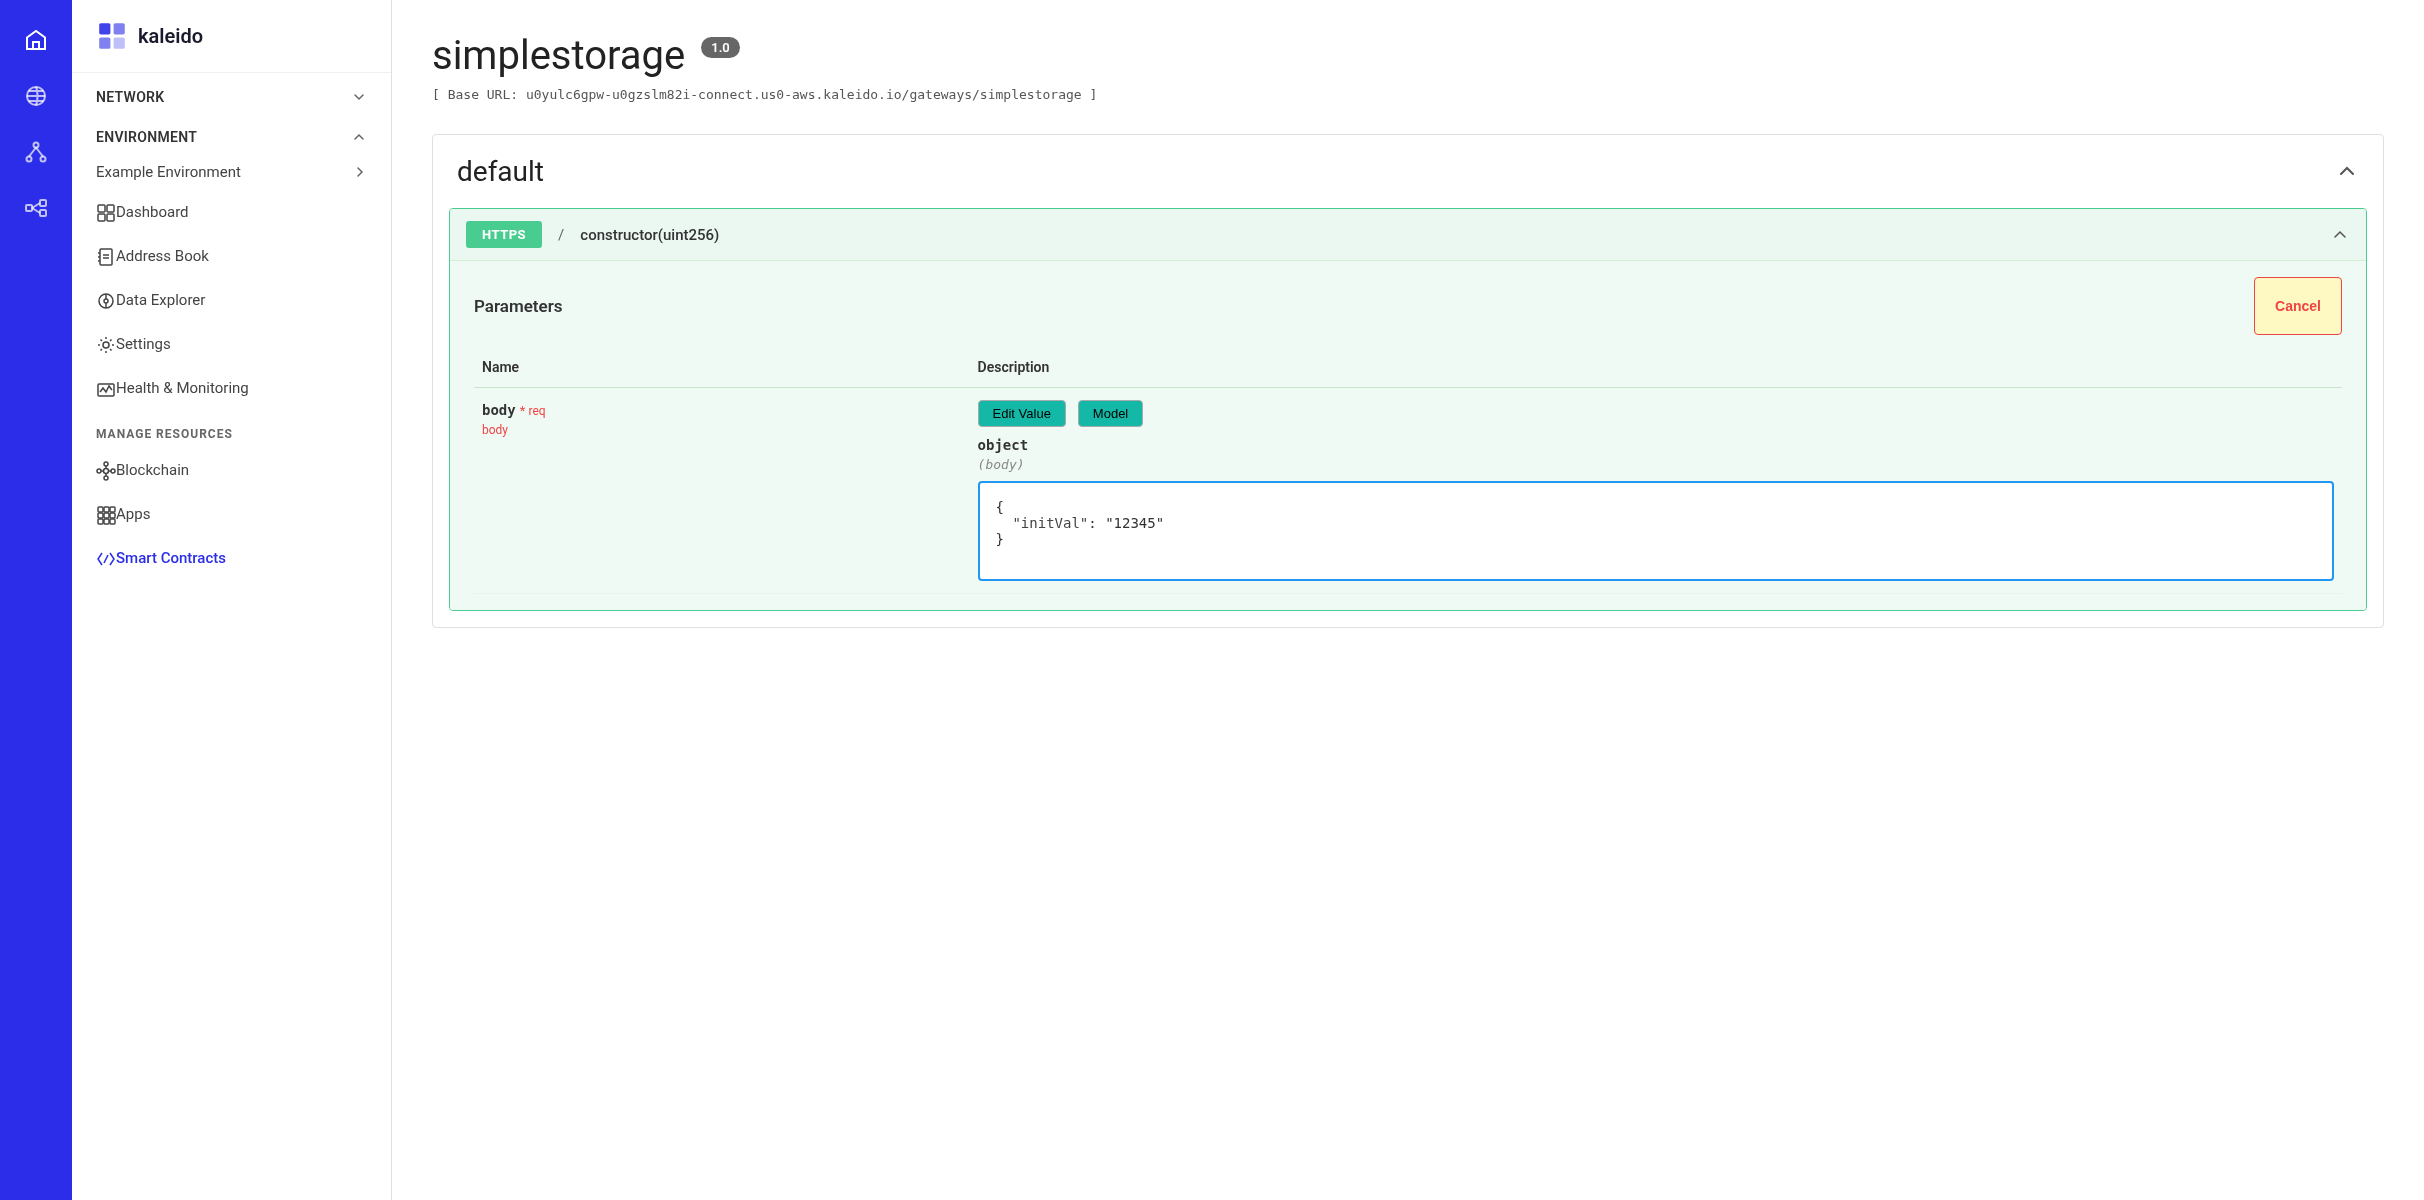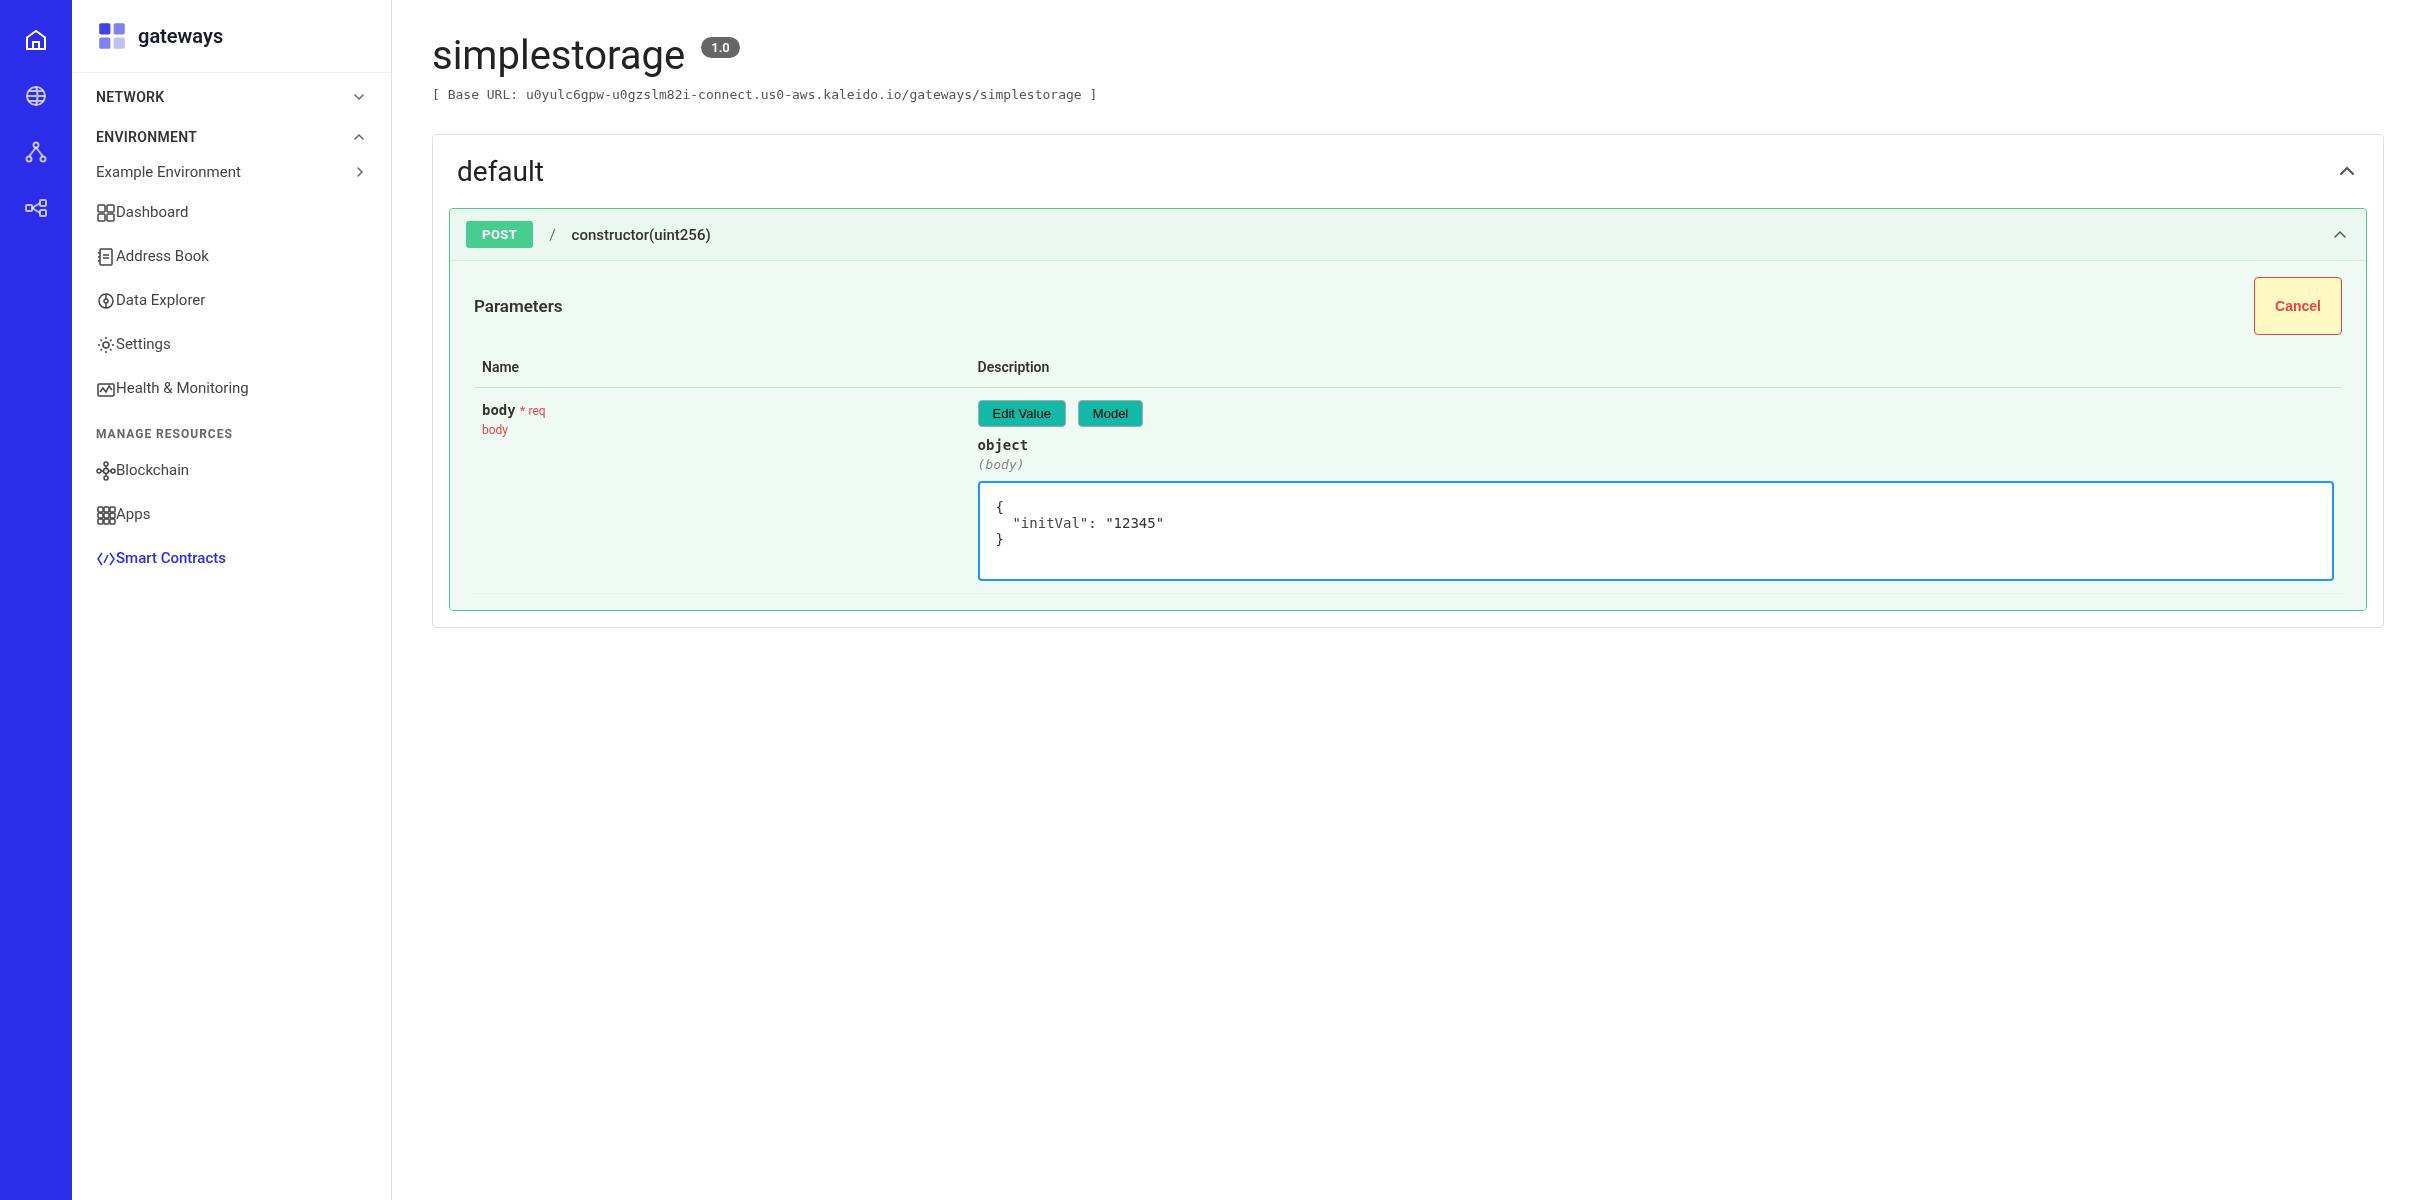--- a/index.html
+++ b/index.html
@@ -329,21 +329,21 @@
 </div>
 
 <div class="sidebar">
   <div class="sidebar-logo">
     <svg width="32" height="32" viewBox="0 0 40 40">
       <rect x="4" y="4" width="14" height="14" rx="2" fill="#2b2de8" opacity="0.9"></rect>
       <rect x="22" y="4" width="14" height="14" rx="2" fill="#2b2de8" opacity="0.6"></rect>
       <rect x="4" y="22" width="14" height="14" rx="2" fill="#2b2de8" opacity="0.6"></rect>
       <rect x="22" y="22" width="14" height="14" rx="2" fill="#2b2de8" opacity="0.3"></rect>
     </svg>
-    <span class="sidebar-logo-text">gateways</span>
+    <span class="sidebar-logo-text">kaleido</span>
   </div>
 
   <div class="sidebar-section-header">
     <span class="sidebar-section-header-text">NETWORK</span>
     <svg width="16" height="16" viewBox="0 0 16 16" fill="none">
       <path d="M4 6l4 4 4-4" stroke="#666" stroke-width="1.5" stroke-linecap="round"></path>
     </svg>
   </div>
 
   <div class="sidebar-section-header">
@@ -463,21 +463,21 @@
   <div class="default-section">
     <div class="default-header">
       <h2 class="default-title">default</h2>
       <svg width="24" height="24" viewBox="0 0 24 24" fill="none">
         <path d="M6 14l6-6 6 6" stroke="#555" stroke-width="2" stroke-linecap="round"></path>
       </svg>
     </div>
 
     <div class="post-block">
       <div class="post-header">
-        <span class="post-badge">POST</span>
+        <span class="post-badge">HTTPS</span>
         <span class="post-slash">/</span>
         <span class="post-endpoint">constructor(uint256)</span>
         <svg width="20" height="20" viewBox="0 0 20 20" fill="none">
           <path d="M5 12l5-5 5 5" stroke="#555" stroke-width="1.5" stroke-linecap="round"></path>
         </svg>
       </div>
 
       <div class="params-section">
         <div class="params-header-row">
           <span class="params-title">Parameters</span>

